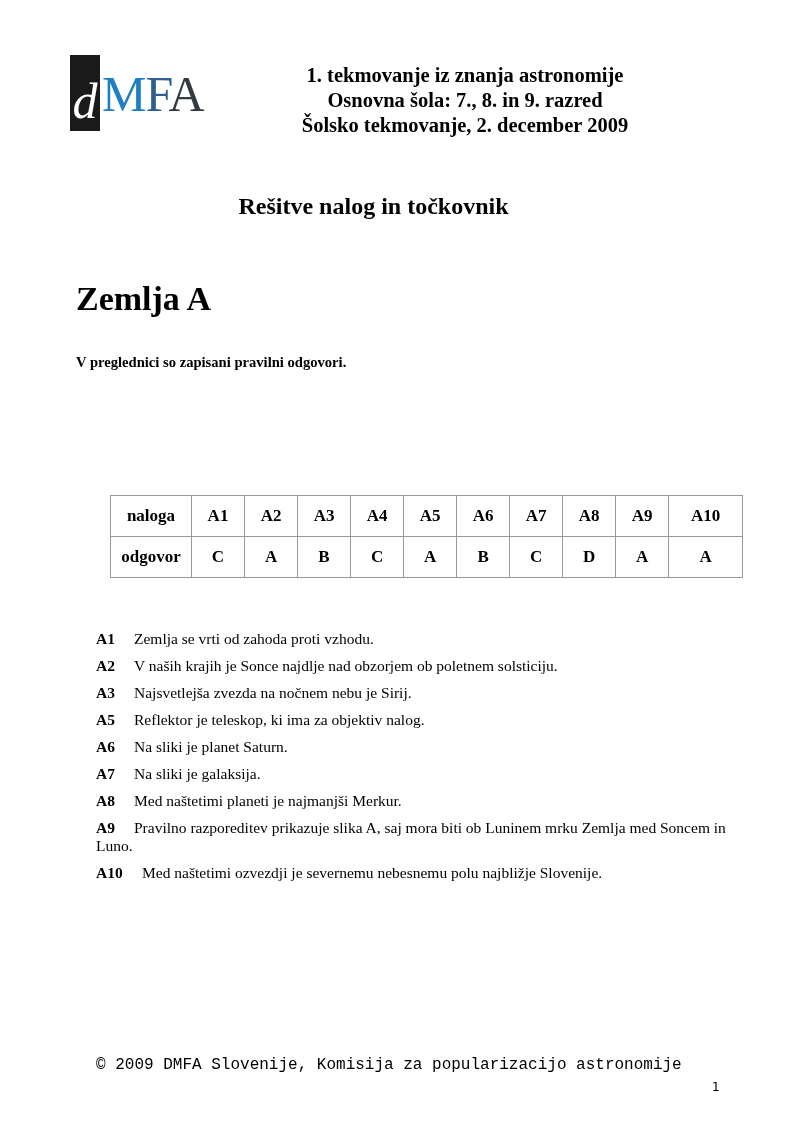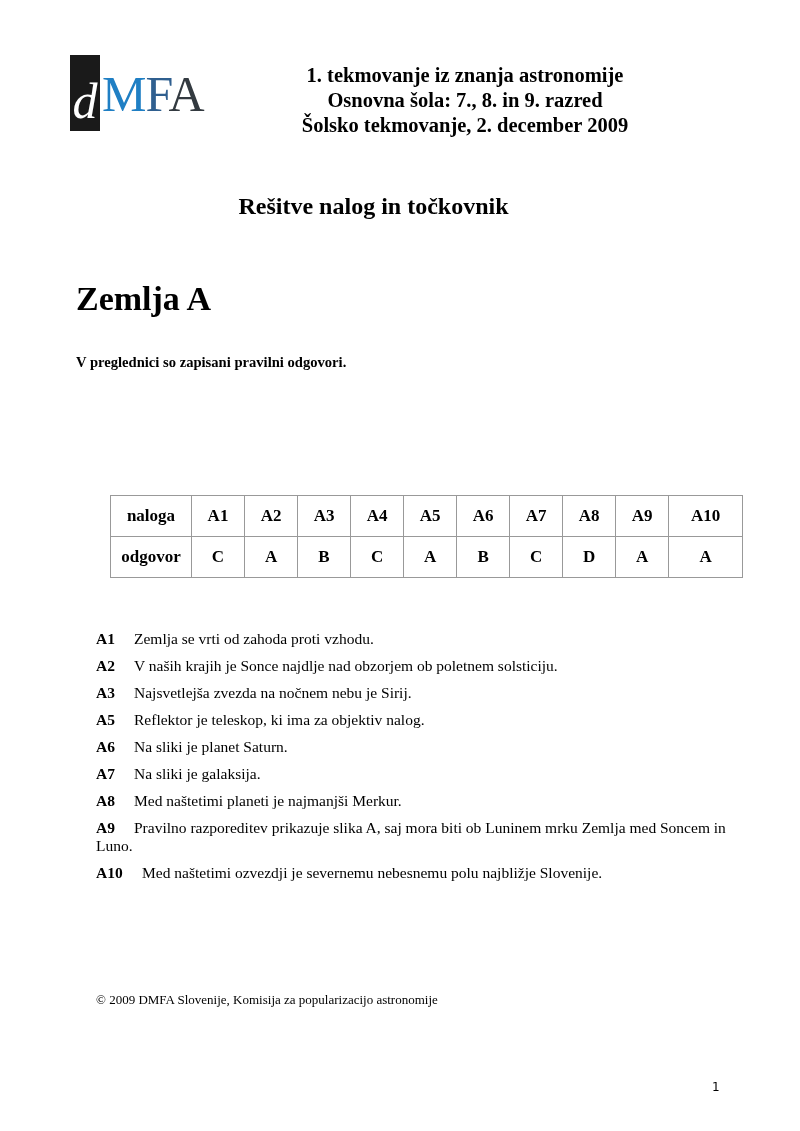--- a/index.html
+++ b/index.html
@@ -54,22 +54,22 @@
 
     .explanations {
       position: absolute; left: 76px; top: 630px; width: 645px;
       font-size: 15.5px; line-height: 18px; margin-left: 20px;
     }
     .expl-item { margin-bottom: 9px; }
     .expl-id { font-weight: bold; display: inline-block; min-width: 38px; }
     .expl-id.wide { min-width: 46px; }
 
     .footer {
-      position: absolute; left: 96px; top: 992px;
-      font-family: Liberation Serif, serif; font-size: 13px;
+      position: absolute; left: 96px; top: 1056px;
+      font-family: Liberation Mono, monospace; font-size: 16px;
     }
     .page-number {
       position: absolute; left: 712px; top: 1080px;
       font-family: "DejaVu Sans", sans-serif; font-size: 12px;
     }
   </style>
 </head>
 <body>
 
 <div class="logo">

